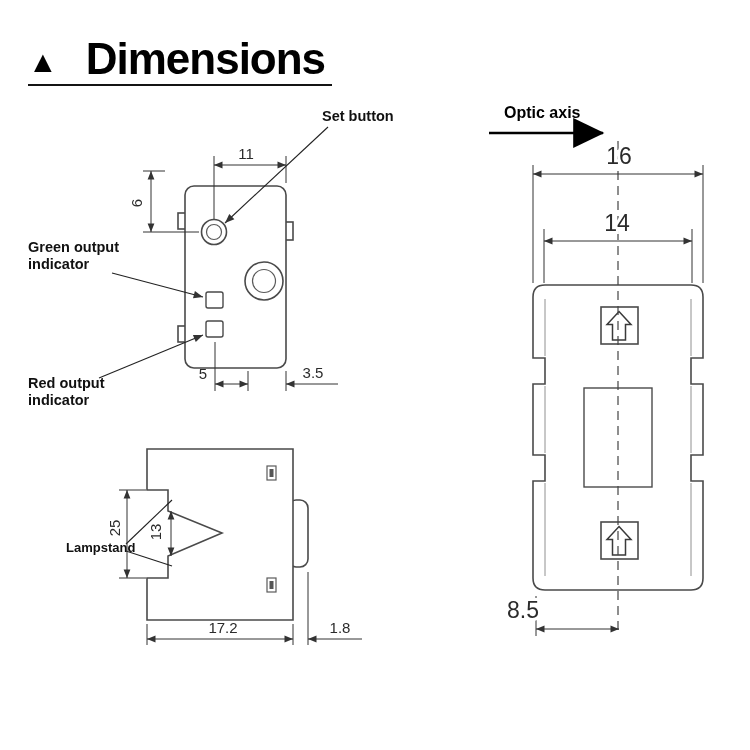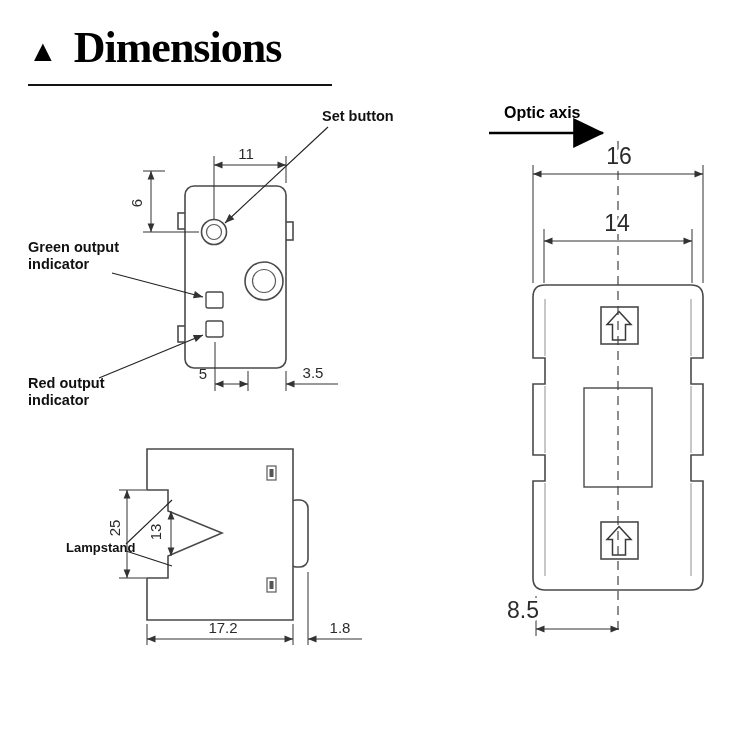--- a/index.html
+++ b/index.html
@@ -1,19 +1,19 @@
 <!DOCTYPE html>
 <html><head>
 <meta charset="utf-8">
 <style>
   html,body{margin:0;padding:0;background:#fff;}
   .page{position:relative;width:750px;height:750px;background:#fff;overflow:hidden;font-family:"Liberation Sans",sans-serif;}
   .title-row{position:absolute;top:22px;left:28px;display:flex;align-items:center;gap:16px;z-index:2;}
   .tri{font-size:30px;line-height:1;color:#000;transform:translateY(3px);}
-  .page-title{margin:0;font-size:44px;font-weight:700;color:#000;letter-spacing:-1px;font-family:Liberation Serif, serif;text-align:right;}
+  .page-title{margin:12px;font-size:44px;font-weight:700;color:#000;letter-spacing:-1px;font-family:Liberation Sans, sans-serif;text-align:right;}
   .title-rule{position:absolute;top:84px;left:28px;width:304px;height:2px;background:#141414;}
   svg{position:absolute;top:0;left:0;}
   .outline{fill:#fff;stroke:#4a4a4a;stroke-width:1.6;}
   .outline2{fill:#fff;stroke:#4a4a4a;stroke-width:1.4;}
   .thin{fill:none;stroke:#5a5a5a;stroke-width:1.2;}
   .inner{fill:none;stroke:#909090;stroke-width:1;}
   .dim{stroke:#333;stroke-width:1;fill:none;}
   .ext{stroke:#333;stroke-width:1;fill:none;}
   .leader{stroke:#222;stroke-width:1.1;fill:none;}
   .dimtext{font-family:"Liberation Sans",sans-serif;font-size:15px;fill:#2b2b2b;}

